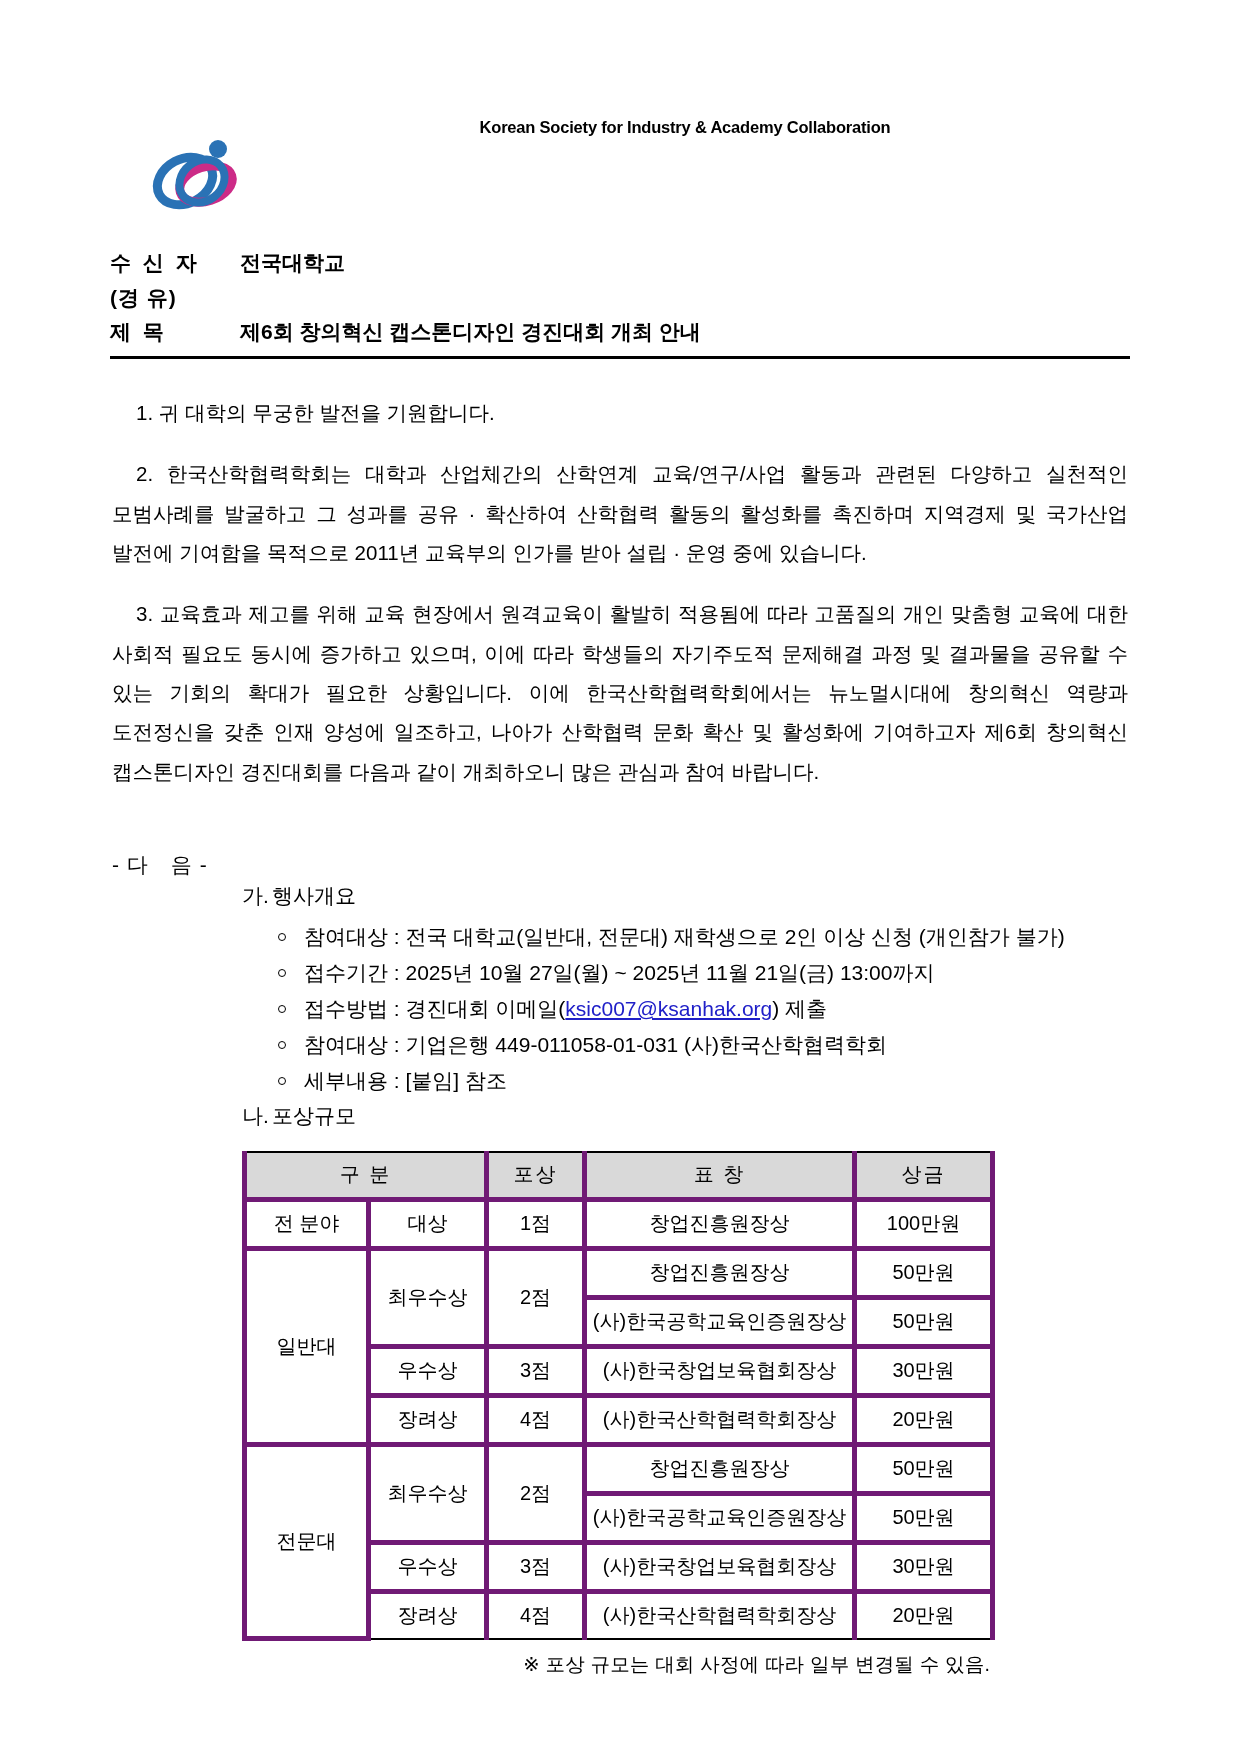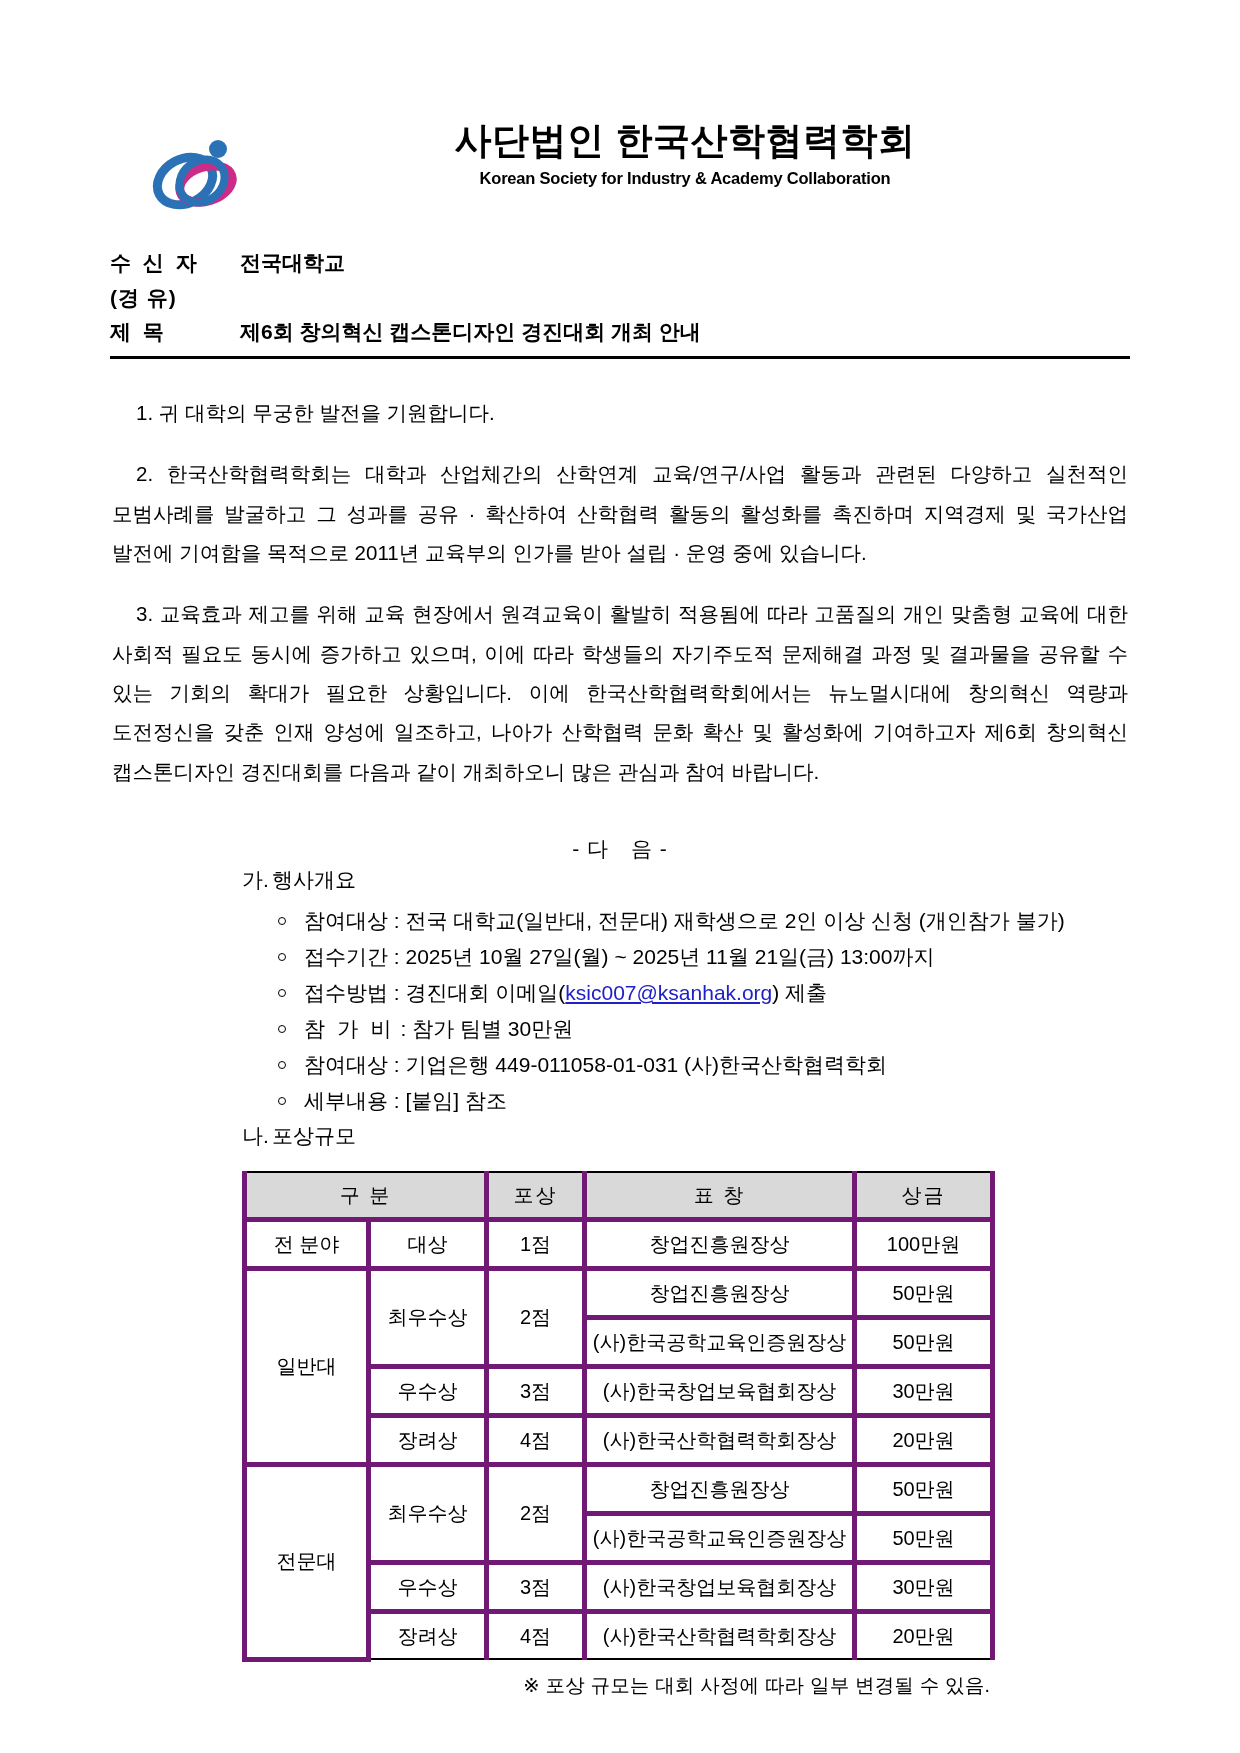--- a/index.html
+++ b/index.html
@@ -99,23 +99,22 @@
     text-align: justify;
     text-justify: inter-character;
     margin: 0;
     word-break: keep-all;
   }
   .para.first { margin-top: 34px; }
   .para.spaced { margin-top: 22px; }
   .indent { display: inline-block; width: 24px; }
 
   .danum {
-    text-align: center;
     font-size: 21px;
-    margin-top: 44px;
+    margin-top: 60px;
     letter-spacing: 1px;
   }
   .danum .gap { display: inline-block; width: 22px; }
 
   
   .section {
     padding-left: 130px;
   }
   .section-title {
     font-size: 21px;
@@ -206,21 +205,20 @@
   <div class="letterhead">
     <div class="logo-wrap">
       <svg viewBox="0 0 110 92" width="110" height="92" aria-hidden="true">
         <ellipse cx="45" cy="57" rx="29" ry="22" transform="rotate(-28 45 57)" fill="none" stroke="#2a72b5" stroke-width="9"></ellipse>
         <ellipse cx="66" cy="60" rx="27" ry="17" transform="rotate(-18 66 60)" fill="none" stroke="#cc2b87" stroke-width="9"></ellipse>
         <ellipse cx="62" cy="57" rx="24" ry="20" transform="rotate(-38 62 57)" fill="none" stroke="#2a72b5" stroke-width="8"></ellipse>
         <circle cx="78" cy="25" r="9" fill="#2a72b5"></circle>
       </svg>
     </div>
     <div class="org-titles">
-      <div class="org-name-kr">사단법인 한국산학협력학회</div>
       <div class="org-name-en">Korean Society for Industry &amp; Academy Collaboration</div>
     </div>
   </div>
 
   <div class="meta-block">
     <div class="meta-row">
       <span class="meta-label">수 신 자</span>
       <span class="meta-value">전국대학교</span>
     </div>
     <div class="meta-row">
@@ -248,21 +246,20 @@
     <div class="section">
       <div class="section-title"><span class="marker">가.</span><span>행사개요</span></div>
 
       <ul class="bullets">
         <li><span class="">참여대상</span><span> : </span><span>전국 대학교(일반대, 전문대) 재학생으로 2인 이상 신청 (개인참가 불가)</span></li>
 
         <li><span>접수기간</span><span> : </span><span>2025년 10월 27일(월) ~ 2025년 11월 21일(금) 13:00까지</span></li>
 
         <li><span>접수방법</span><span> : </span><span>경진대회 이메일(</span><a class="maillink" href="#">ksic007@ksanhak.org</a><span>) 제출</span></li>
 
-        <li><span class="lbl-wide">참 가 비</span><span> : </span><span>참가 팀별 30만원</span></li>
 
         <li><span>참여대상</span><span> : </span><span>기업은행 449-011058-01-031 (사)한국산학협력학회</span></li>
 
         <li><span>세부내용</span><span> : </span><span>[붙임] 참조</span></li>
       </ul>
     </div>
 
     <div class="section">
       <div class="section-title"><span class="marker">나.</span><span>포상규모</span></div>
 

